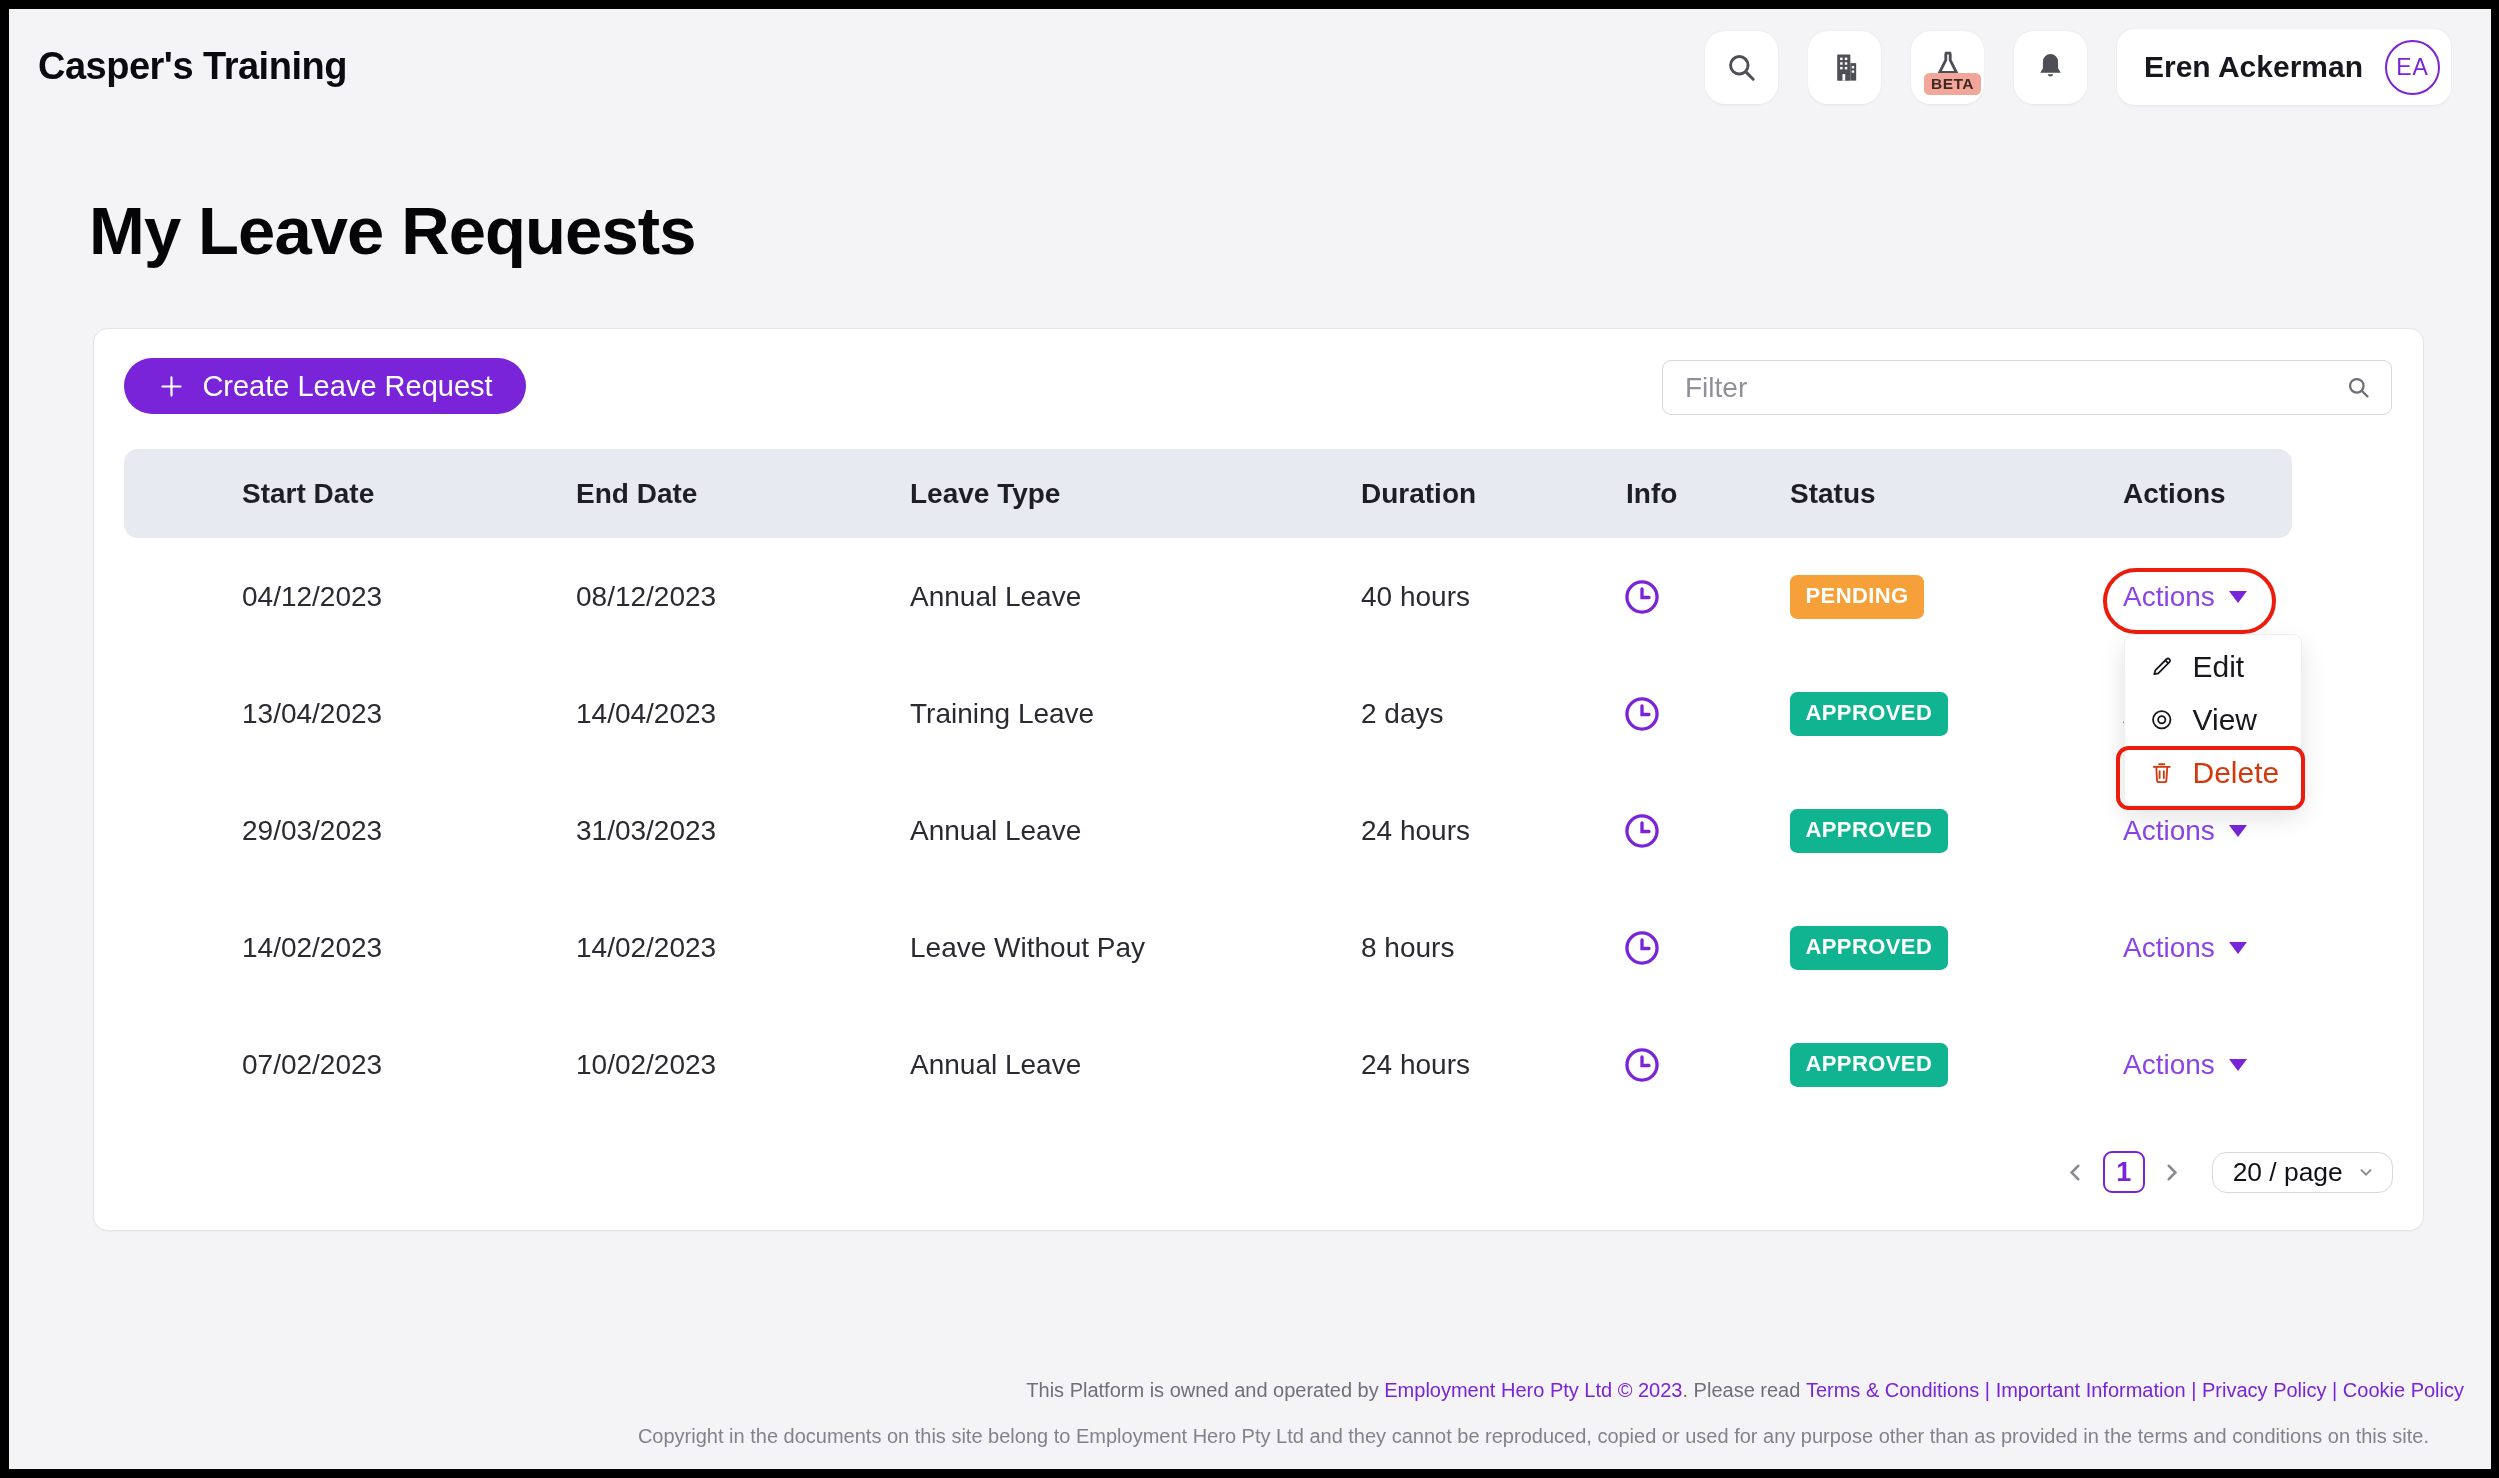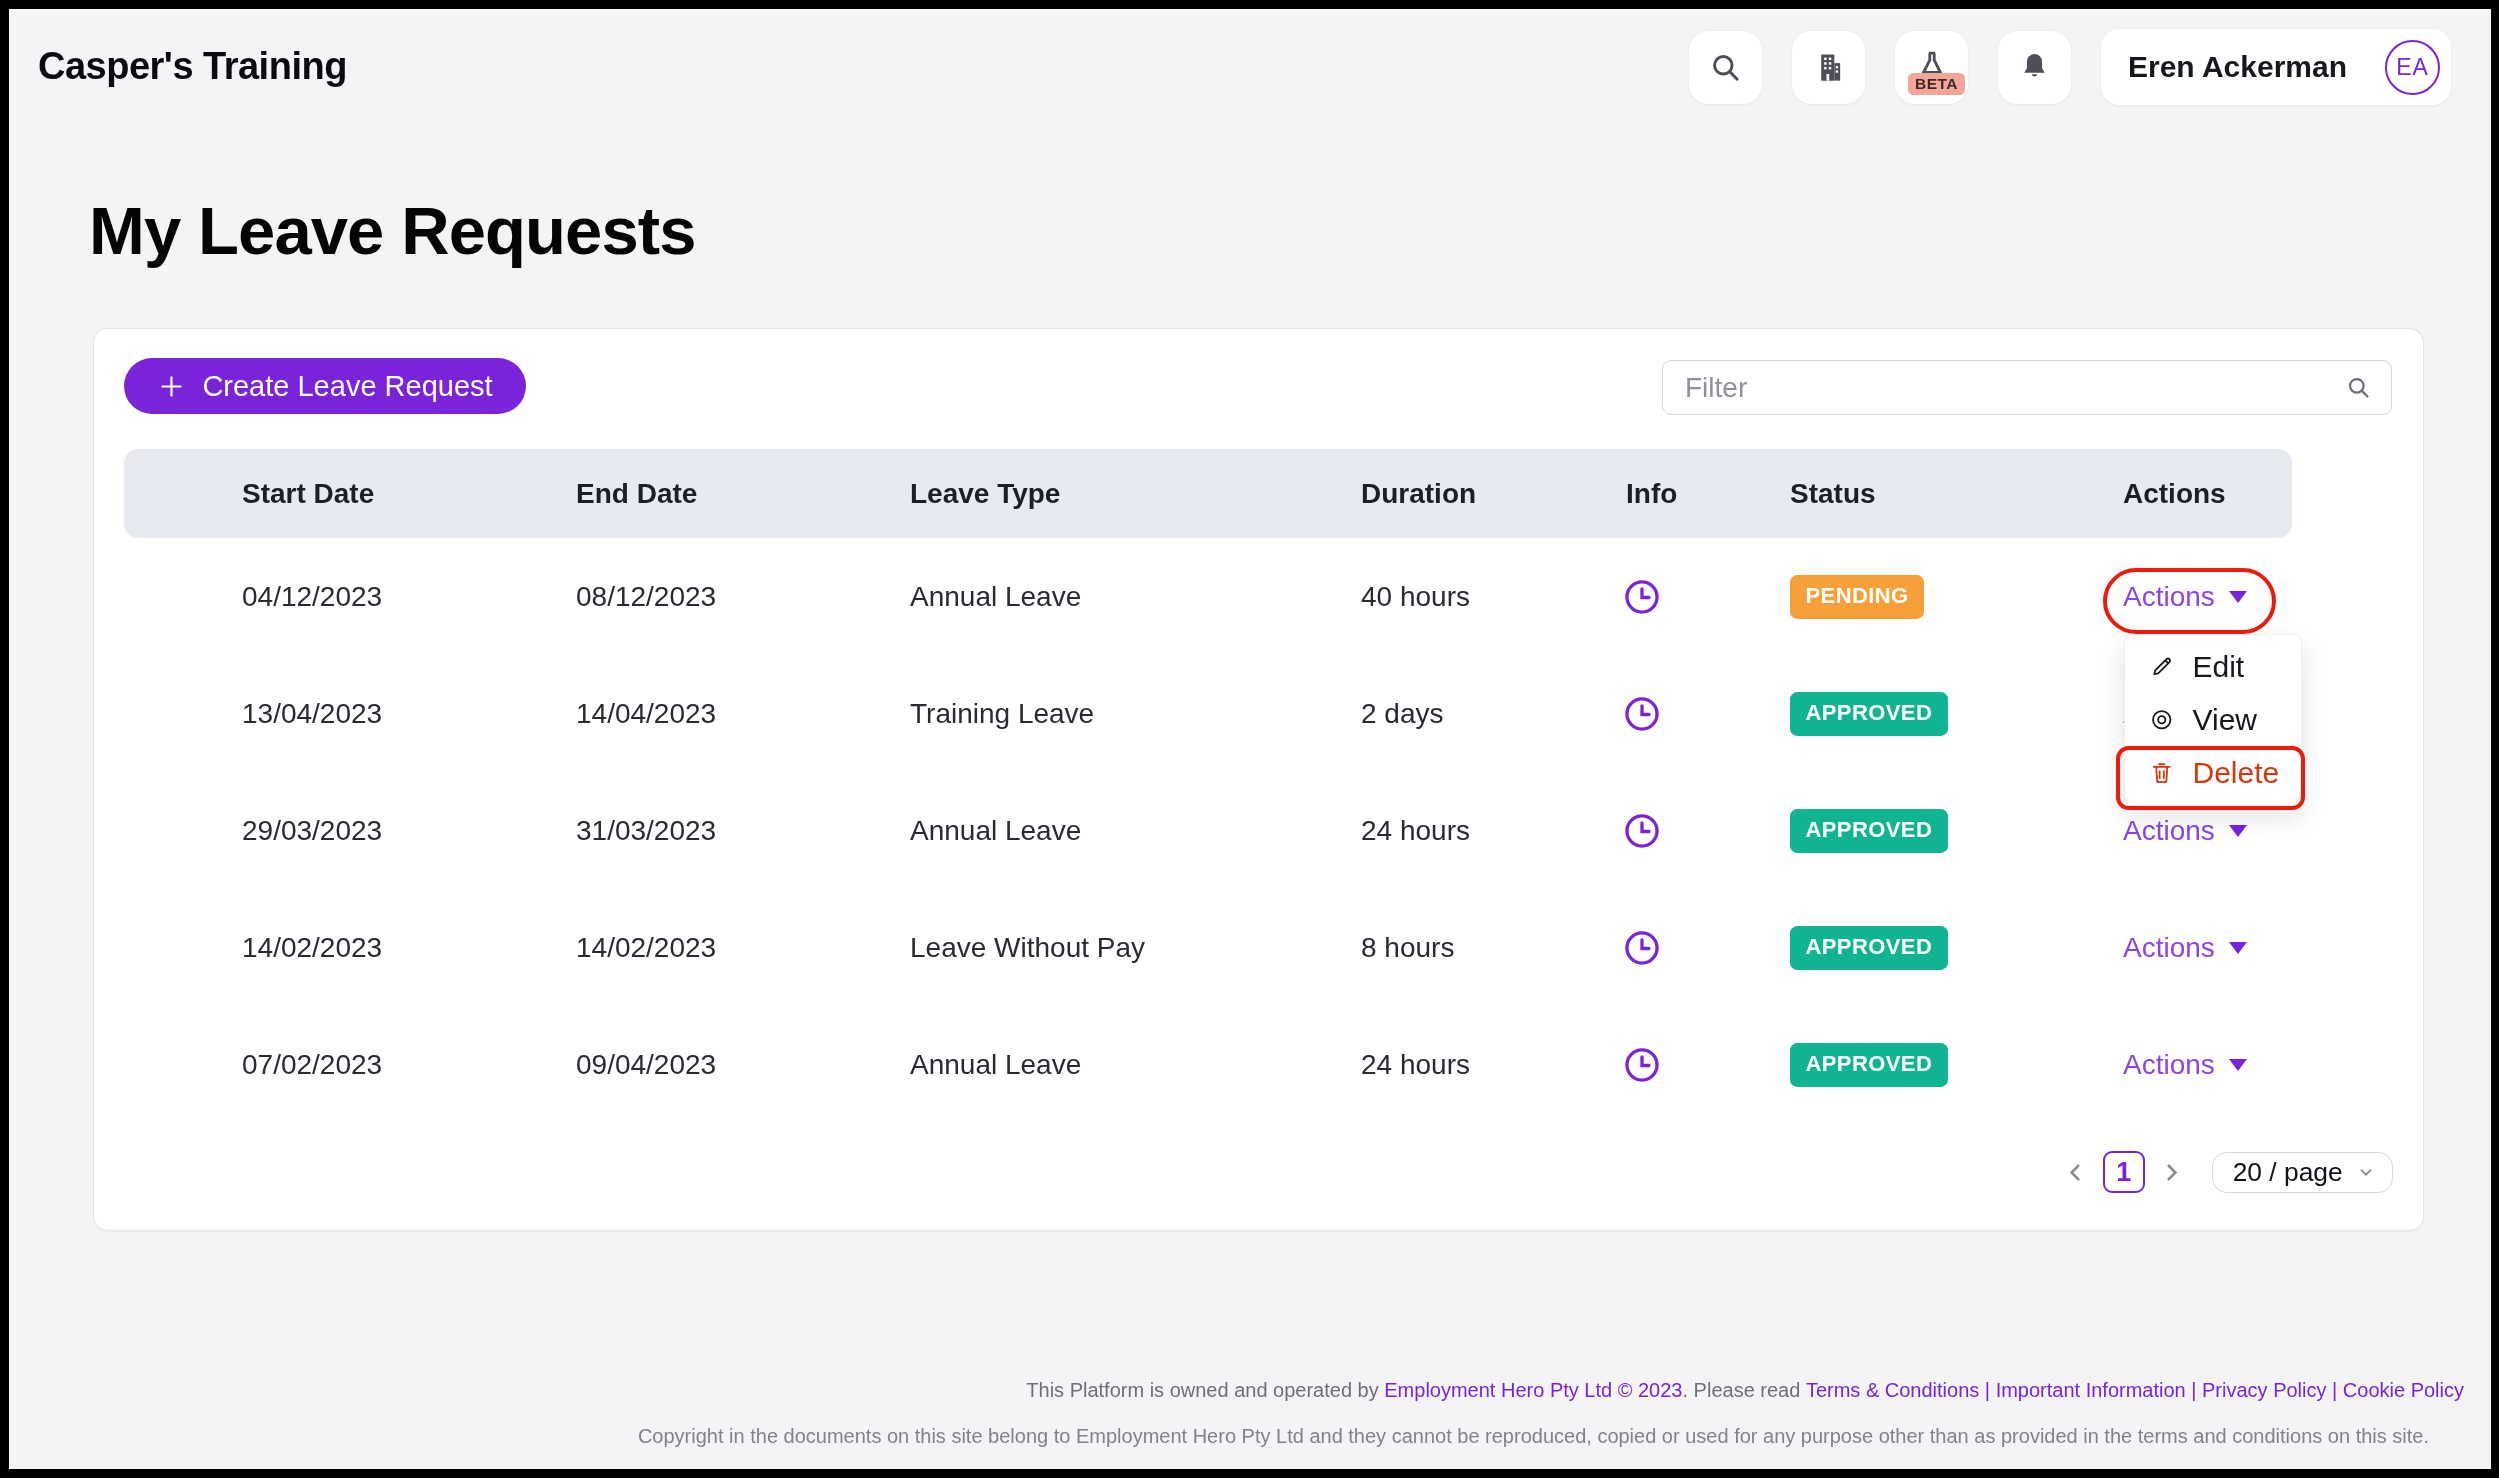--- a/index.html
+++ b/index.html
@@ -6,21 +6,21 @@
   .screen{position:relative;width:2500px;height:1478px;box-sizing:border-box;border:9px solid #000;
     background:var(--page-bg,#F4F4F6);font-family:"Liberation Sans",sans-serif;overflow:hidden;}
 
   
   .brand{position:absolute;left:29px;top:36px;font-size:38px;font-weight:700;color:#0B0B0F;letter-spacing:-0.5px;}
   .topbar-right{position:absolute;top:20px;right:40px;display:flex;gap:30px;align-items:center;}
   .icon-btn{position:relative;width:73px;height:73px;border-radius:20px;background:#fff;border:none;cursor:pointer;
     display:flex;align-items:center;justify-content:center;box-shadow:0 0.9px 2.7px rgba(15,15,20,.06);padding:0;}
   .beta{position:absolute;right:2.7px;bottom:8.2px;background:var(--beta-bg,#F2A699);color:#412722;
     font-size:15.5px;font-weight:700;padding:3.6px 7.3px;border-radius:5.5px;letter-spacing:0.5px;line-height:1;}
-  .user-chip{height:76px;border-radius:18px;background:#fff;display:flex;align-items:center;gap:38px;
+  .user-chip{height:76px;border-radius:18px;background:#fff;display:flex;align-items:center;gap:22px;
     padding:0 11px 0 27px;border:none;cursor:pointer;box-shadow:0 0.9px 2.7px rgba(15,15,20,.06);}
   .user-name{font-size:30px;font-weight:700;color:#17171E;font-family:inherit;}
   .avatar{width:51px;height:51px;border-radius:50%;border:2.7px solid var(--accent,#7A24D9);color:var(--accent,#7A24D9);
     display:flex;align-items:center;justify-content:center;font-size:23px;letter-spacing:0.9px;background:#fff;}
 
   
   .page-title{position:absolute;left:80px;top:182px;margin:0;font-size:67px;font-weight:700;color:#050507;letter-spacing:-0.9px;line-height:1.2;}
 
   
   .card{position:absolute;left:84px;top:319px;width:2329px;height:901px;background:#fff;
@@ -240,21 +240,21 @@
         <span class="cell c7">
             <button class="actions-link">
           <span>Actions</span>
               <i class="tri"></i>
             </button>
           </span>
       </div>
 
       <div class="trow">
         <span class="cell c1">07/02/2023</span>
-        <span class="cell c2">09/04/2023</span>
+        <span class="cell c2">10/02/2023</span>
         <span class="cell c3">Annual Leave</span>
         <span class="cell c4">24 hours</span>
         <span class="cell c5">
             <button class="info-btn">
           <svg width="42" height="42" viewBox="0 0 24 24" fill="none" stroke="#7A24D9" stroke-width="1.9" stroke-linecap="round">
             <circle cx="12" cy="12" r="8.6"></circle>
                 <path d="M12 7.4V12.3h4"></path>
           </svg></button>
           </span>
         <span class="cell c6"><span class="badge badge-approved">APPROVED</span></span>

